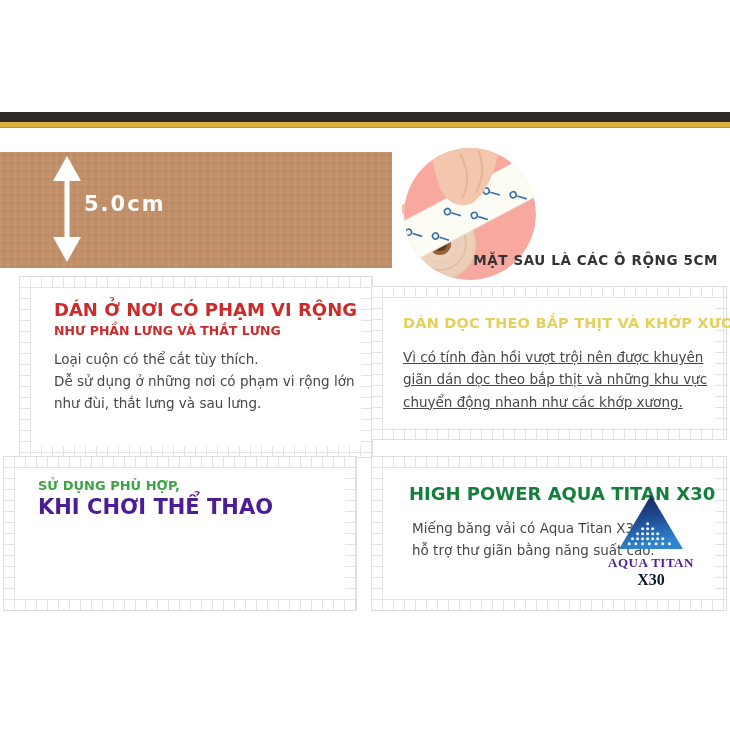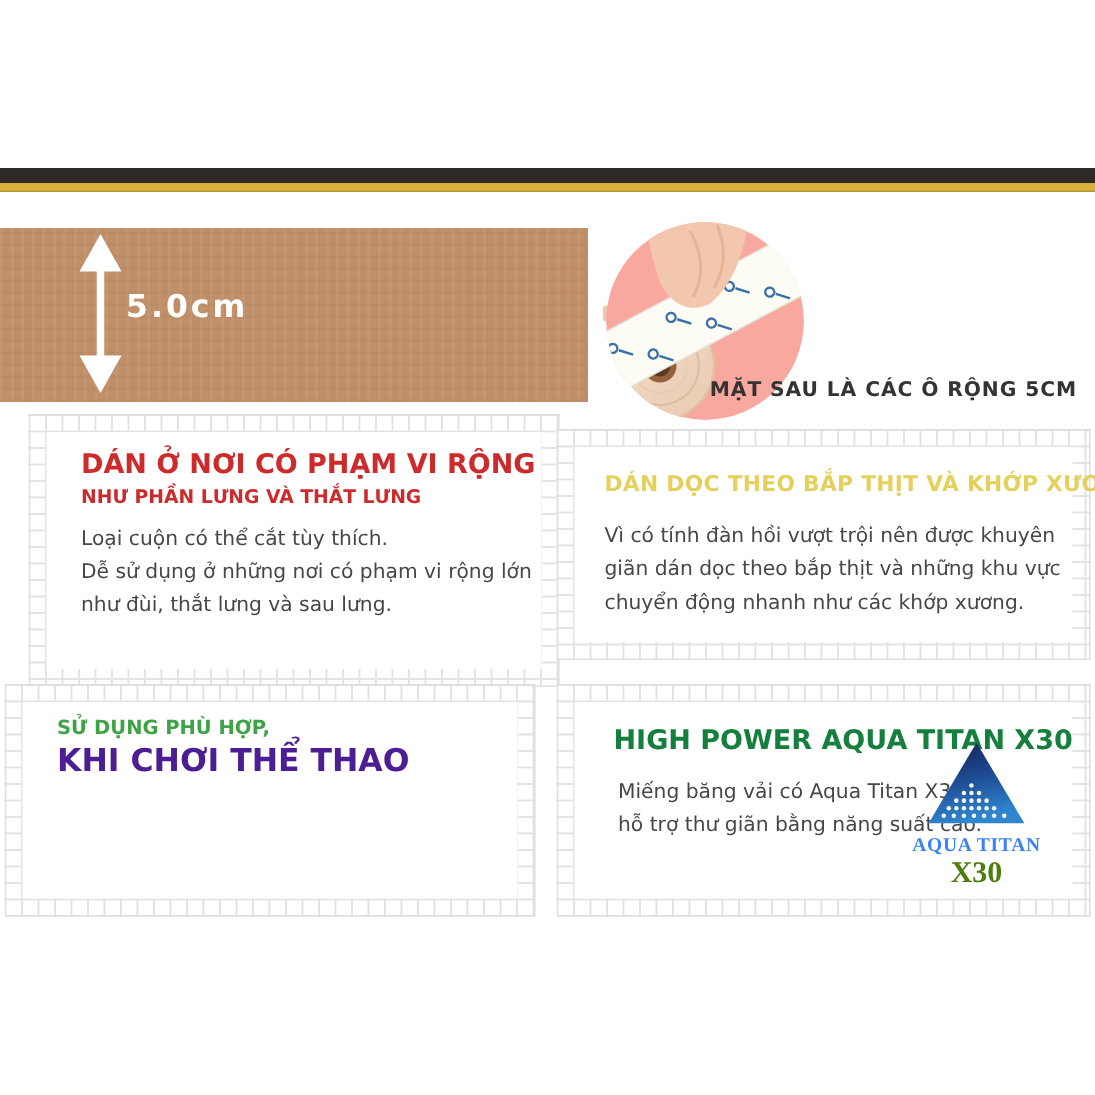--- a/index.html
+++ b/index.html
@@ -40,29 +40,29 @@
 
   .t-red{color:#cd2b2b;font-size:18px;font-weight:bold;line-height:1.15;white-space:nowrap;}
   .s-red{color:#cd2b2b;font-size:12.5px;font-weight:bold;margin-top:2px;white-space:nowrap;}
   .t-yellow{color:#e6d05c;font-size:14.5px;font-weight:bold;letter-spacing:.2px;white-space:nowrap;}
   .o-green{color:#3ea344;font-size:13px;font-weight:bold;white-space:nowrap;}
   .t-green{color:#4c1d95;font-size:21px;font-weight:bold;margin-top:2px;white-space:nowrap;}
   .t-blue{color:#15803d;font-size:18px;font-weight:bold;white-space:nowrap;}
 
   .body{margin-top:10px;color:#474747;font-size:13.5px;line-height:1.65;}
   .body .line{white-space:nowrap;}
-  .b2 .body{margin-top:15px;}
+  .b2 .body{margin-top:15px;text-decoration:underline;}
   .b3 .body{margin-top:8px;}
   .b4 .body{margin-top:13px;padding-left:3px;}
 
   
   .logo{position:absolute;right:14px;bottom:4px;width:100px;height:104px;text-align:center;}
   .logo .name{font-family:"Liberation Serif","DejaVu Serif",serif;font-weight:bold;font-size:13px;
-              color:#3b82f6;letter-spacing:.5px;margin-top:-2px;white-space:nowrap;}
-  .logo .sub{font-family:"Liberation Serif","DejaVu Serif",serif;font-weight:bold;font-size:20px;color:#4d7c0f;}
+              color:#4c1d95;letter-spacing:.5px;margin-top:-2px;white-space:nowrap;}
+  .logo .sub{font-family:"Liberation Serif","DejaVu Serif",serif;font-weight:bold;font-size:16px;color:#0f172a;}
 </style>
 </head>
 <body>
 
 <div class="stage">
 
   <div class="bar-black"></div>
   <div class="bar-gold"></div>
 
   <div class="tape">

